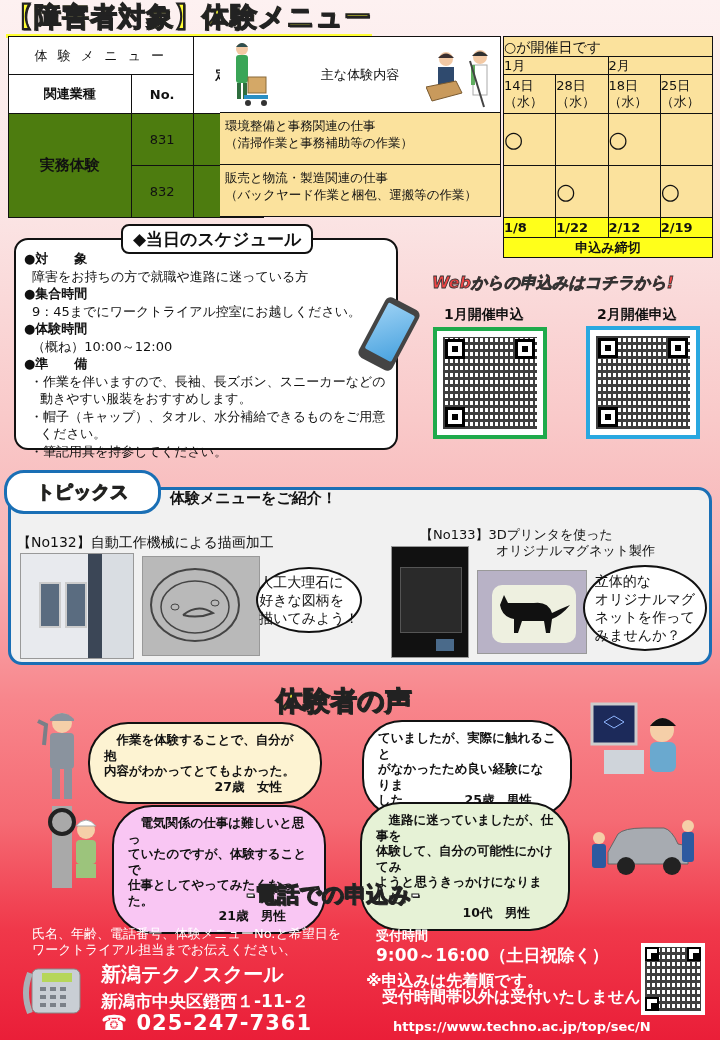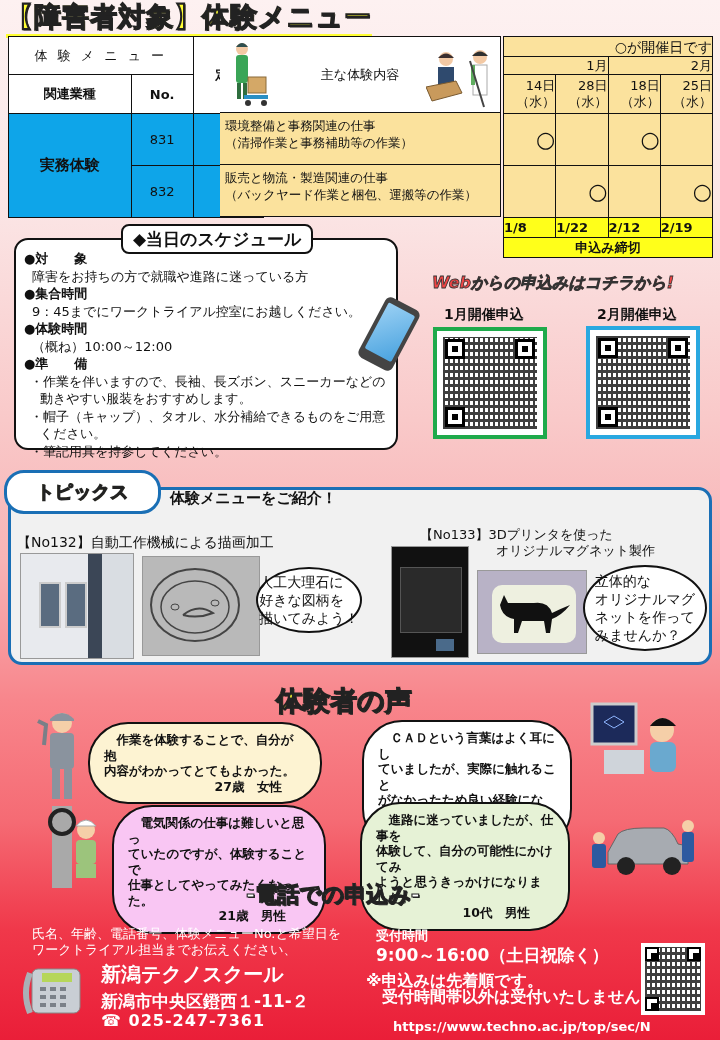--- a/index.html
+++ b/index.html
@@ -7,26 +7,26 @@
 body{font-family:"DejaVu Sans",sans-serif;color:#111;
  background:linear-gradient(to bottom,#fdf1f1 0px,#fbe6e6 200px,#f9c9c9 420px,#f8b4b6 560px,#f8868c 700px,#f56b74 820px,#f0384a 930px,#ea1e38 1040px);
  position:relative}
 .abs{position:absolute}
 .title{left:6px;top:0;font-size:27px;font-weight:bold;color:#ffff33;
  -webkit-text-stroke:1.2px #222;text-shadow:1px 1px 0 #222;letter-spacing:1px;
  border-bottom:4px solid #ffff33;line-height:34px;white-space:nowrap}
 table.menu{position:absolute;left:8px;top:36px;width:346px;border-collapse:collapse;font-size:13px}
 table.menu td{border:1px solid #111;text-align:center;vertical-align:middle}
 .wt{background:#fff}
-.yl{background:#0ea5e9}
+.yl{background:#4d7c0f}
 .content-col{position:absolute;left:220px;top:36px;width:281px;height:136px}
 .ch{position:absolute;left:0;top:0;width:281px;height:77px;background:#fff;border:1px solid #111;border-left:none;font-size:13px;display:flex;align-items:center;justify-content:center}
 .cr{position:absolute;left:0;width:281px;background:#fbe29d;border:1px solid #111;border-left:none;font-size:12.5px;padding:4px 5px;line-height:17px}
 table.dates{position:absolute;left:503px;top:36px;width:210px;border-collapse:collapse;font-size:13px;background:#fbe29d}
-table.dates td{border:1px solid #111;text-align:right;vertical-align:middle;line-height:16px}
+table.dates td{border:1px solid #111;text-align:left;vertical-align:middle;line-height:16px}
 .circ{font-size:22px}
 .deadline{position:absolute;left:503px;top:218px;width:210px;background:#ffff1a;font-size:13px;font-weight:bold}
 .deadline .row{display:flex;border:1px solid #111;border-top:none}
 .deadline .row div{flex:1;border-left:1px solid #111;line-height:19px}
 .deadline .row div:first-child{border-left:none}
 .deadline .lbl{border:1px solid #111;border-top:none;text-align:center;line-height:19px}
 .sched{position:absolute;left:14px;top:238px;width:384px;height:212px;background:#fff;border:2.5px solid #111;border-radius:14px;font-size:13px;padding:10px 10px 0 8px;line-height:17.5px}
 .sched-title{position:absolute;left:105px;top:-16px;background:#fff;border:2.5px solid #111;border-radius:8px;padding:0 10px;font-size:17px;font-weight:bold;line-height:26px;white-space:nowrap}
 .sched .h{font-weight:bold}
 .sched .ind{padding-left:8px}
@@ -260,21 +260,20 @@
     <rect x="30" y="64" width="8" height="30" fill="#8a939e"></rect>
   <path d="M4 16 L12 20 L10 40" stroke="#7a7f87" stroke-width="4" fill="none"></path>
 </svg>
 <div class="vb" style="left:88px;top:722px;width:234px;background:#fdf3d2">
   <div>　作業を体験することで、自分が抱</div>
     <div>内容がわかってとてもよかった。</div>
   <div class="who">27歳　女性</div>
 </div>
 
 <div class="vb" style="left:362px;top:720px;width:210px;background:#fff">
-  <div>　ＣＡＤという言葉はよく耳にし</div>
     <div>ていましたが、実際に触れること</div>
     <div>がなかったため良い経験になりま</div>
   <div style="display:flex;justify-content:space-between">
       <span>した。</span>
       <span style="padding-right:24px">25歳　男性</span>
     </div>
 </div>
 <svg class="figure" width="100" height="80" viewBox="0 0 100 80" style="left:590px;top:700px">
   <rect x="2" y="4" width="44" height="40" fill="#1c2a5a" stroke="#ccc" stroke-width="3"></rect>
   <path d="M14 22 L24 16 L34 22 L24 28Z" fill="none" stroke="#8fb6ff"></path>
@@ -331,21 +330,21 @@
       <rect x="28" y="30" width="6" height="4"></rect>
       <rect x="38" y="30" width="6" height="4"></rect>
       <rect x="18" y="38" width="6" height="4"></rect>
       <rect x="28" y="38" width="6" height="4"></rect>
       <rect x="38" y="38" width="6" height="4"></rect>
     </g>
   <path d="M8 8 Q0 28 8 48" stroke="#aab0b6" stroke-width="6" fill="none"></path>
 </svg>
 <div class="ptxt" style="left:101px;top:961px;font-size:20px;font-weight:bold">新潟テクノスクール</div>
 <div class="ptxt" style="left:101px;top:990px;font-size:17px;font-weight:bold">新潟市中央区鐙西１-11-２</div>
-<div class="ptxt" style="left:101px;top:1011px;font-size:16px;font-weight:bold;letter-spacing:1px">☎ 025-247-7361</div>
+<div class="ptxt" style="left:101px;top:1011px;font-size:21px;font-weight:bold;letter-spacing:1px">☎ 025-247-7361</div>
 
 <div class="ptxt" style="left:376px;top:927px;font-size:13px;font-weight:bold">受付時間</div>
 <div class="ptxt" style="left:376px;top:944px;font-size:17px;font-weight:bold">9:00～16:00（土日祝除く）</div>
 <div class="ptxt" style="left:366px;top:973px;font-size:16px;font-weight:bold;line-height:16px">
   <div>※申込みは先着順です。</div>
   <div>　受付時間帯以外は受付いたしません。</div>
 </div>
 <div class="qr" style="left:641px;top:943px;width:64px;height:72px;padding:4px">
   <div class="grid"></div>
   <div class="fp" style="left:4px;top:4px;width:14px;height:14px;border-width:2px"></div>

